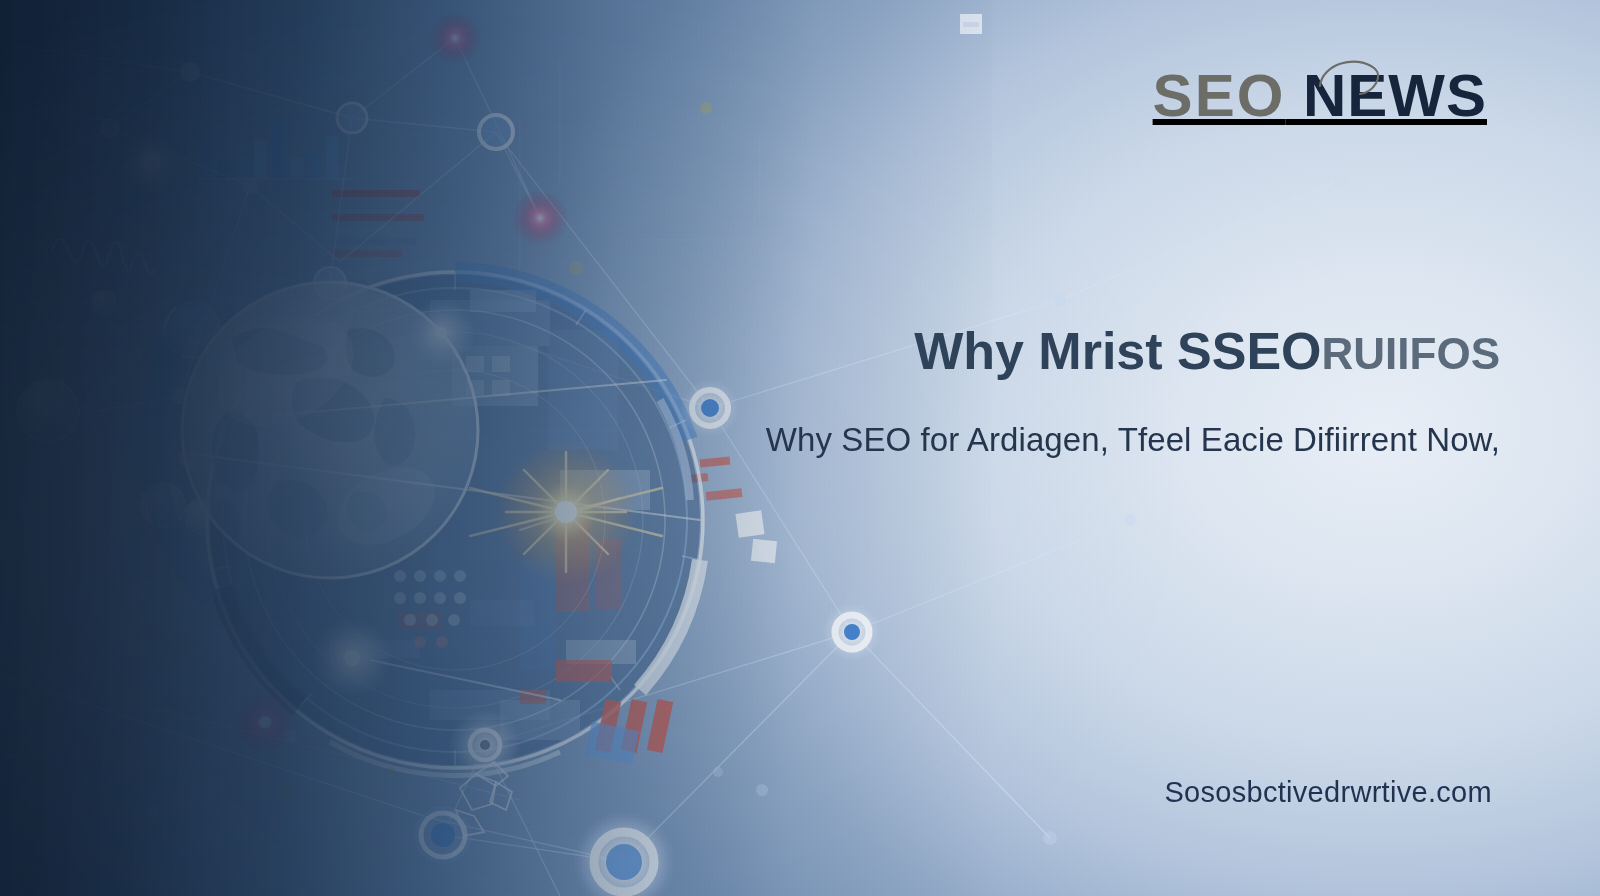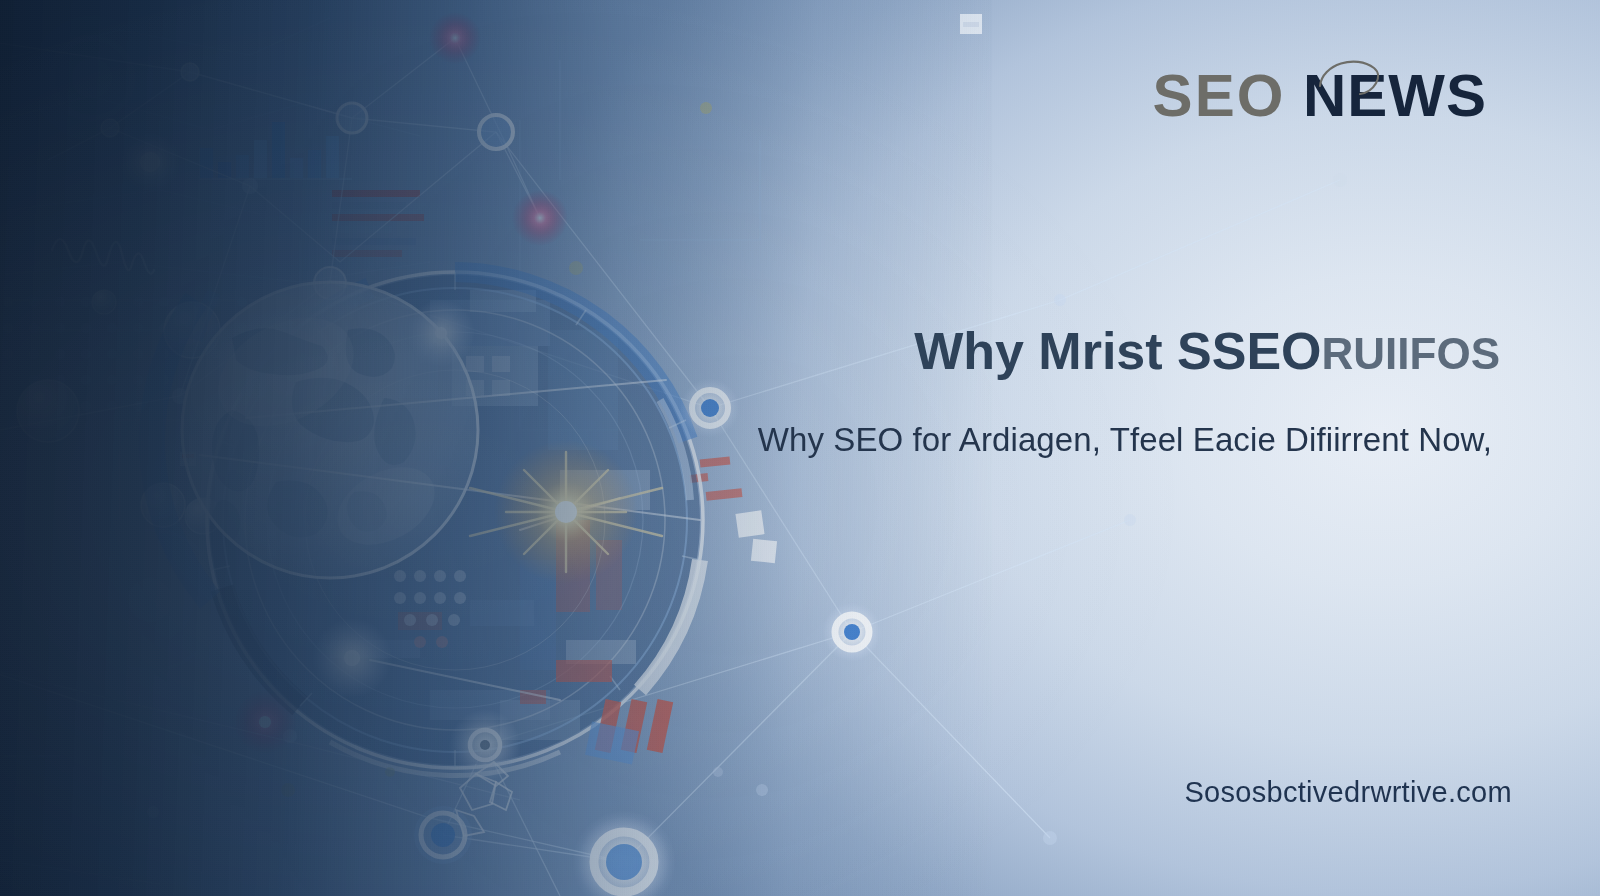--- a/index.html
+++ b/index.html
@@ -44,48 +44,48 @@
       repeating-linear-gradient(90deg, rgba(0,0,0,.035) 0px, rgba(0,0,0,.035) 1px, rgba(255,255,255,0) 1px, rgba(255,255,255,0) 2px);
   }
   
   .art{position:absolute;inset:0;}
   .art svg{display:block;width:1600px;height:896px;}
 
   
   .logo{
     position:absolute;right:113px;top:66px;
     font-size:60px;font-weight:bold;letter-spacing:1px;
-    white-space:nowrap;line-height:1;
+    white-space:nowrap;line-height:1;text-decoration:underline;
   }
   .logo .seo{color:#6d6d68;letter-spacing:2px;}
   .logo .news{color:#16253c;letter-spacing:1px;}
   .logo-swoosh{
     position:absolute;right:216px;top:56px;width:68px;height:42px;
     pointer-events:none;
   }
 
   .headline{
     position:absolute;right:100px;top:324px;
     font-size:52px;font-weight:bold;line-height:1.05;
     white-space:nowrap;text-align:left;margin-left:27px;
   }
   .headline .h-main{color:#2e4259;}
   .headline .h-alt{color:#5c6b7c;font-size:44px;letter-spacing:0px;}
 
   .subhead{
-    position:absolute;right:108px;top:418px;
+    position:absolute;right:100px;top:418px;
     width:760px;text-align:right;
     font-size:33px;line-height:44px;font-weight:400;
     color:#24354d;
     white-space:nowrap;
   }
   .subhead div{letter-spacing:.1px;}
 
   .site-url{
-    position:absolute;right:88px;top:776px;
+    position:absolute;right:108px;top:776px;
     font-size:29px;color:#1f3350;letter-spacing:.3px;
     white-space:nowrap;
   }
 </style>
 </head>
 <body>
 
 <div id="banner">
 
   <div class="bg-base"></div>

